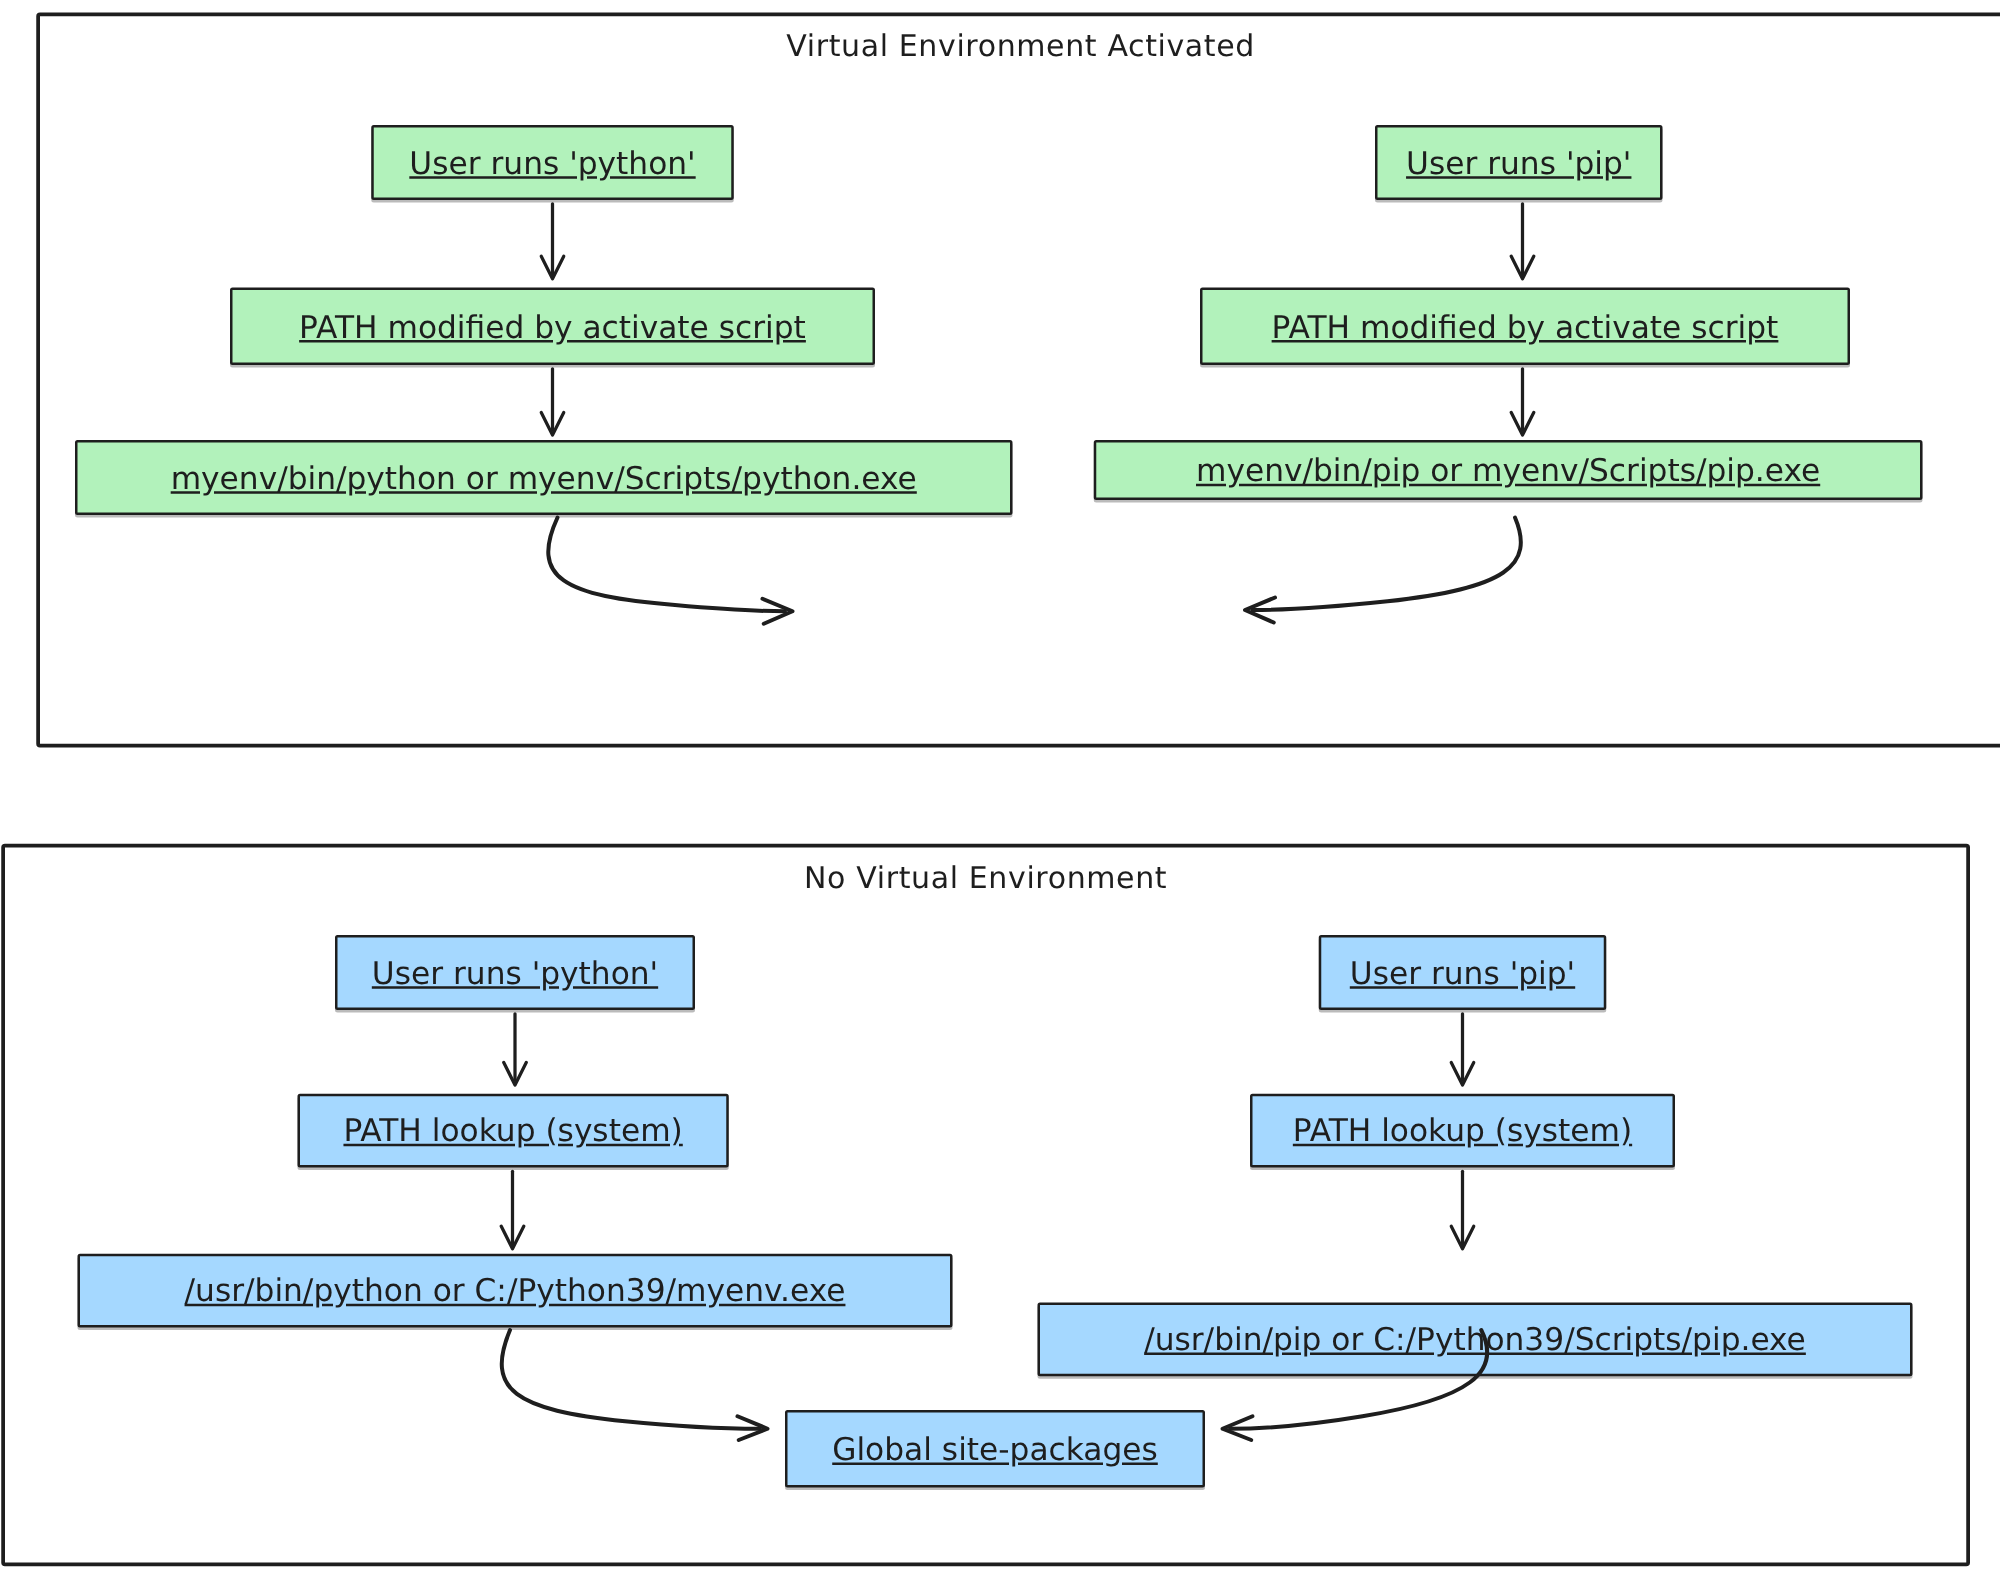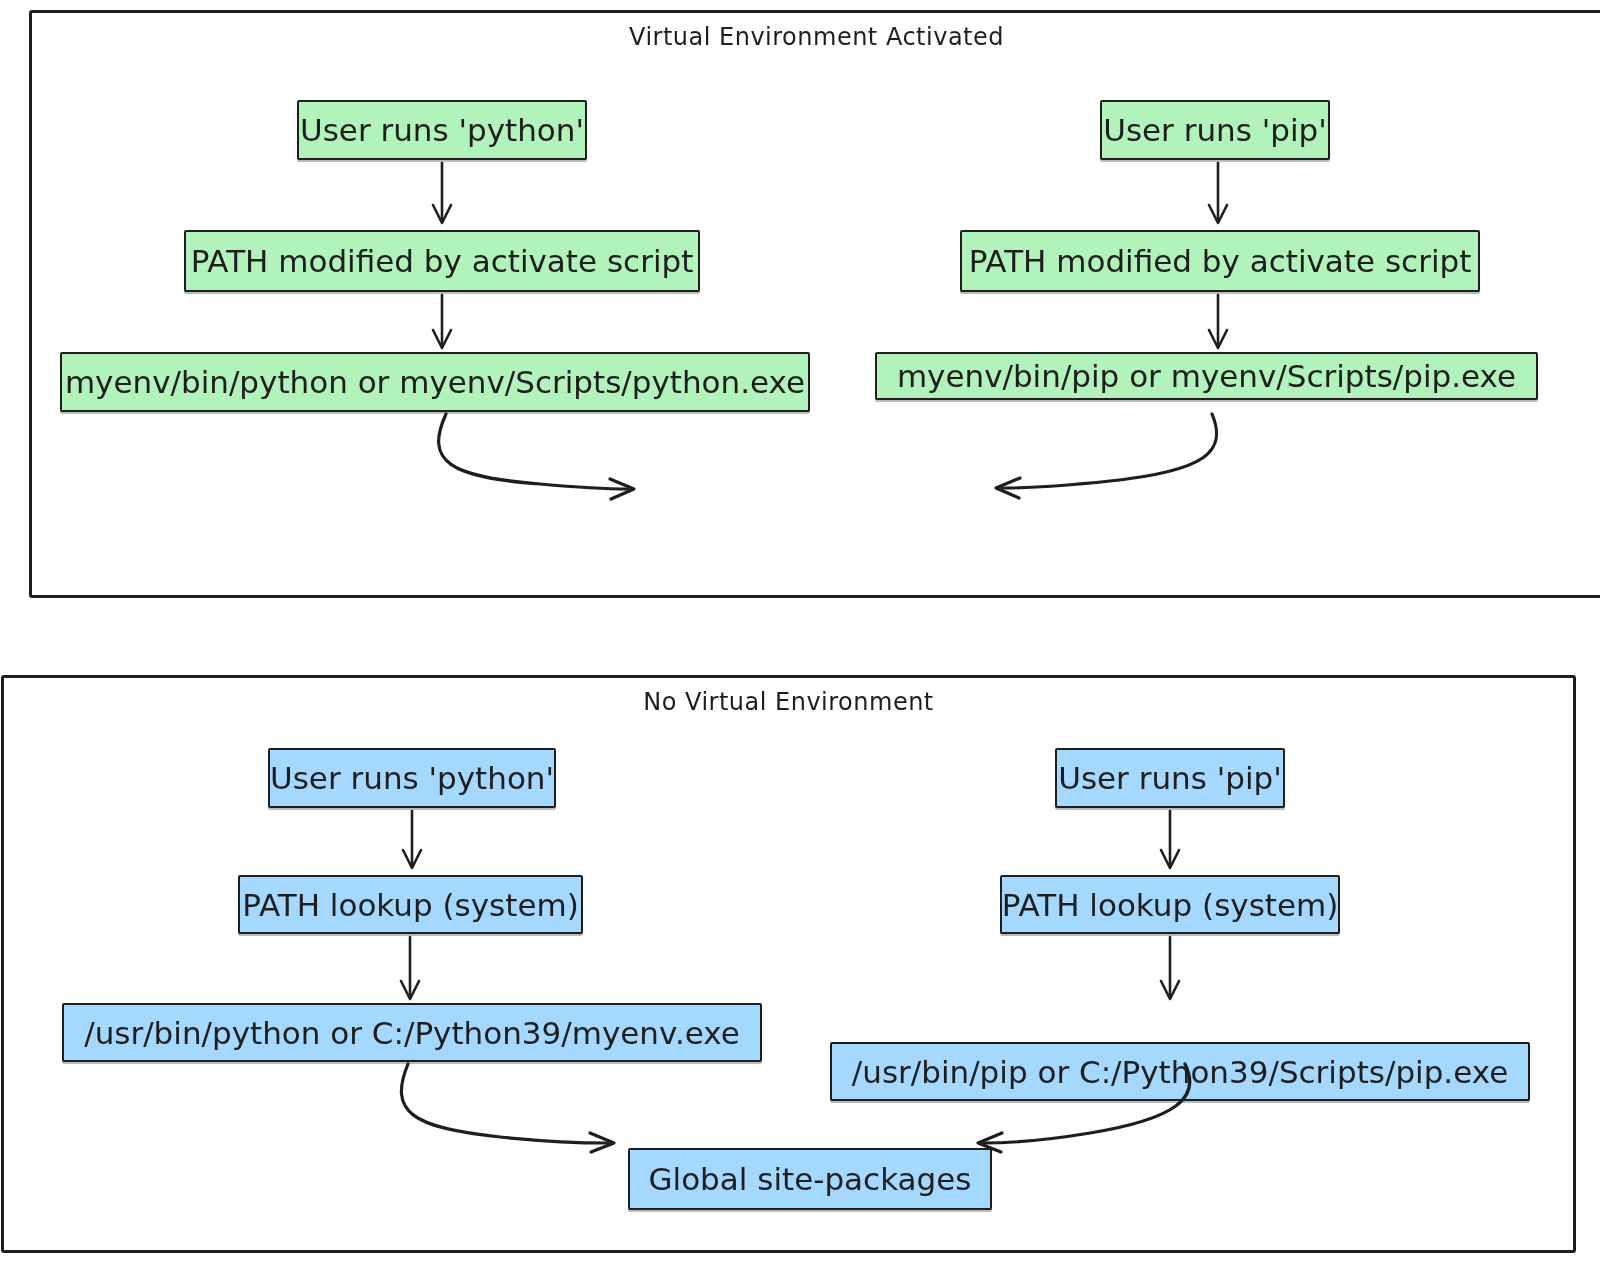--- a/index.html
+++ b/index.html
@@ -28,24 +28,25 @@
     top:10px;left:0;right:0;
     text-align:center;
     font-size:24px;
     letter-spacing:.5px;
   }
   .node{
     position:absolute;
     display:flex;align-items:center;justify-content:center;
     border:2.5px solid var(--stroke);
     border-radius:2px;
-    font-size:31px;
+    font-size:25px;
     box-shadow:0 2px 0 rgba(30,30,30,.30);
     white-space:nowrap;
     box-sizing:border-box;
+    text-decoration:underline;
   }
   .node.green{background:var(--green);}
   .node.blue{background:var(--blue);}
   svg.arrows{
     position:absolute;top:0;left:0;
     width:1600px;height:1270px;
     pointer-events:none;
   }
   svg.arrows path, svg.arrows line, svg.arrows polyline{
     fill:none;
@@ -75,21 +76,21 @@
   <div class="panel" style="left:1px;top:675px;width:1569px;height:572px;">
     <div class="panel-title">No Virtual Environment</div>
   </div>
 
   <div class="node blue" style="left:268px;top:748px;width:288px;height:60px;">User runs 'python'</div>
   <div class="node blue" style="left:1055px;top:748px;width:230px;height:60px;">User runs 'pip'</div>
   <div class="node blue" style="left:238px;top:875px;width:345px;height:59px;">PATH lookup (system)</div>
   <div class="node blue" style="left:1000px;top:875px;width:340px;height:59px;">PATH lookup (system)</div>
   <div class="node blue" style="left:62px;top:1003px;width:700px;height:59px;">/usr/bin/python or C:/Python39/myenv.exe</div>
   <div class="node blue" style="left:830px;top:1042px;width:700px;height:59px;">/usr/bin/pip or C:/Python39/Scripts/pip.exe</div>
-  <div class="node blue" style="left:628px;top:1128px;width:364px;height:62px;margin-top:20px;">Global site-packages</div>
+  <div class="node blue" style="left:628px;top:1128px;width:336px;height:62px;">Global site-packages</div>
 
   <svg class="arrows" viewBox="0 0 1600 1270">
 
     <g>
       <line class="thin" x1="442" y1="163" x2="442" y2="219"></line>
       <polyline class="thin" points="433,205 442,223 451,205"></polyline>
     </g>
     <g>
       <line class="thin" x1="1218" y1="163" x2="1218" y2="219"></line>
       <polyline class="thin" points="1209,205 1218,223 1227,205"></polyline>

